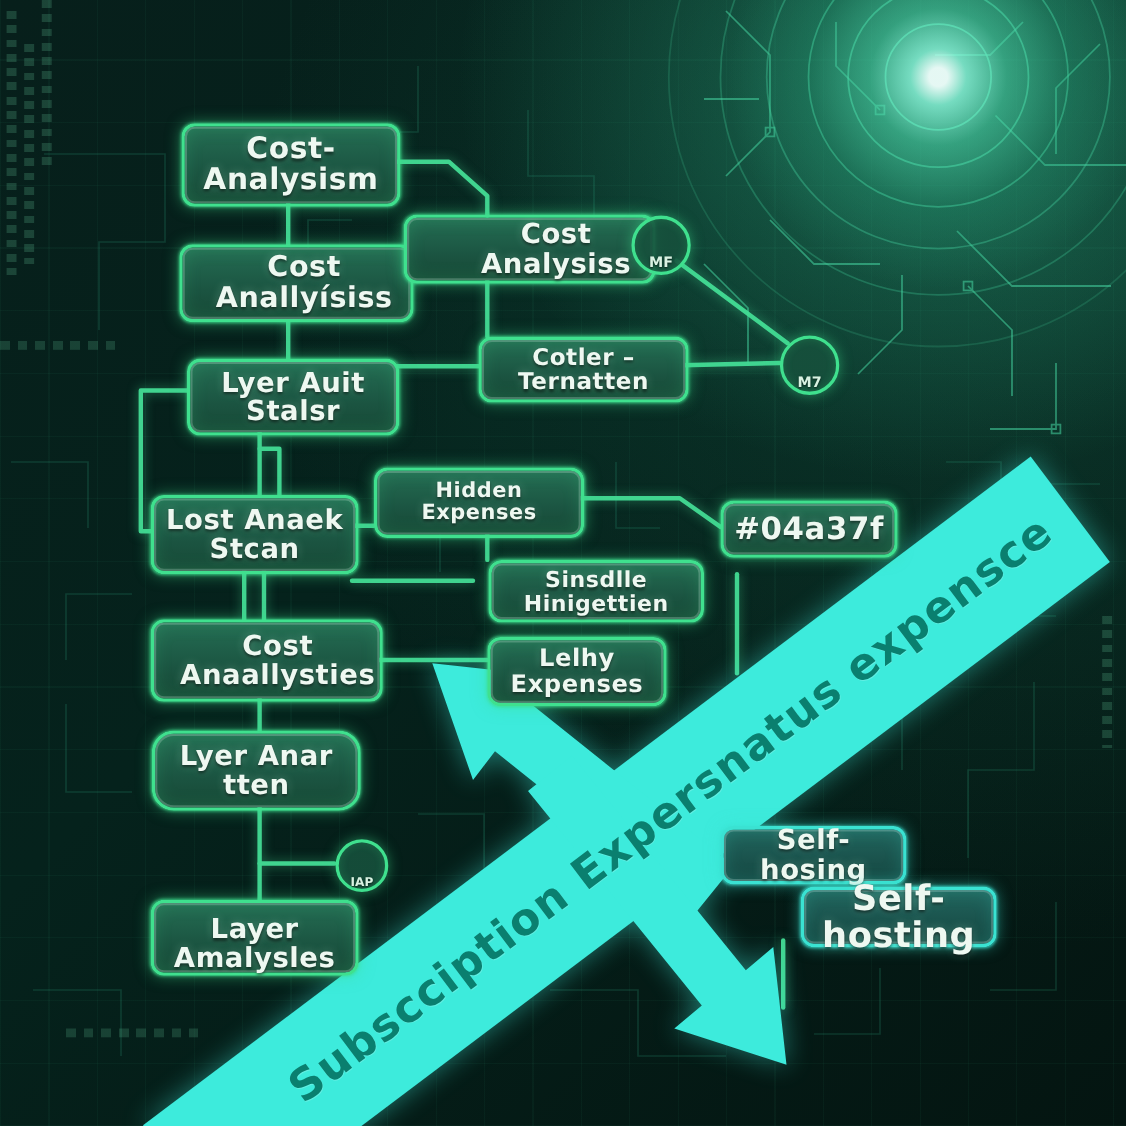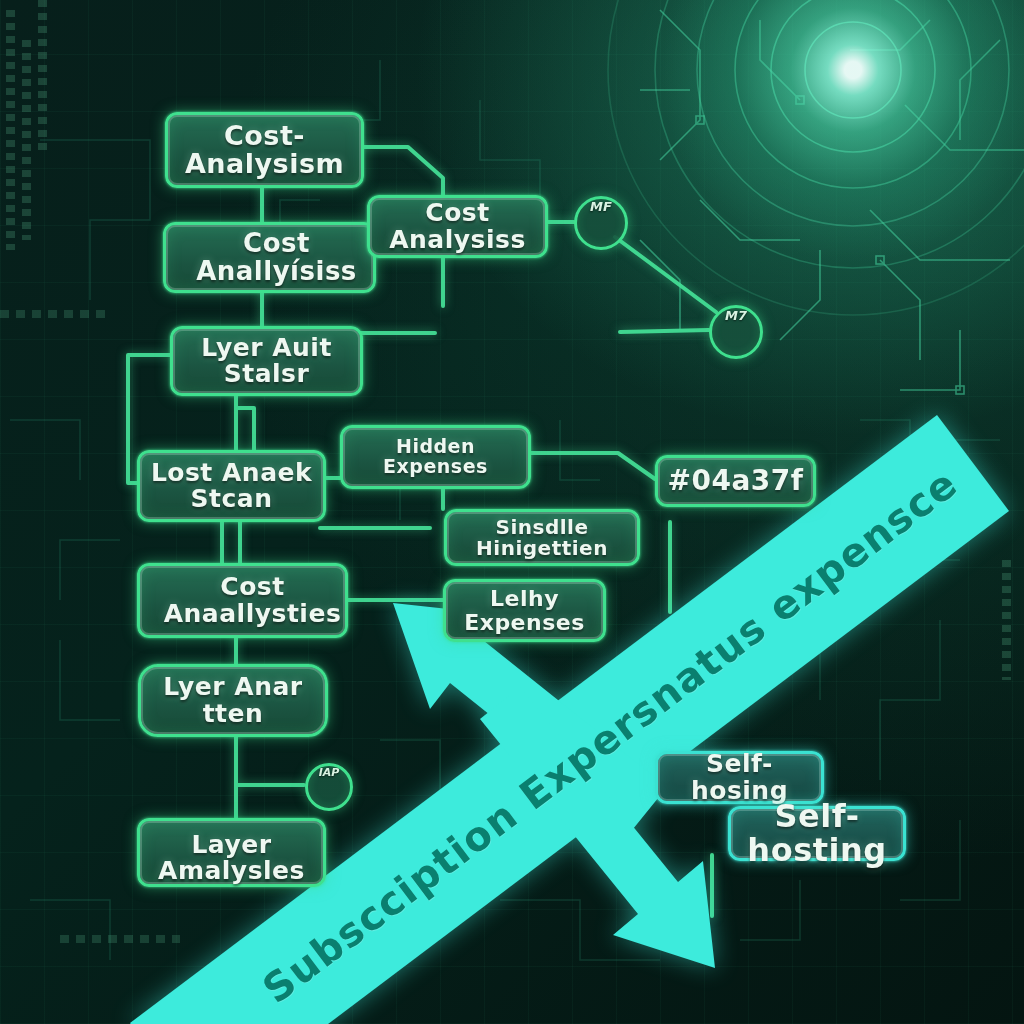--- a/index.html
+++ b/index.html
@@ -45,22 +45,22 @@
   .node.cyan{
     border-color:#3ae2d2;
     background:linear-gradient(180deg,#21655d 0%,#1a524c 60%,#154741 100%);
     box-shadow:0 0 14px rgba(58,226,210,.55), 0 0 3px rgba(58,226,210,.9),
                inset 0 0 0 2px rgba(230,255,252,.22), inset 0 0 16px rgba(58,226,210,.22);
   }
   .badge{
     position:absolute;border-radius:50%;border:3px solid #3fe08e;
     background:radial-gradient(circle,rgba(22,80,60,.9) 0 55%,rgba(14,56,42,.9) 100%);
     box-shadow:0 0 12px rgba(62,224,142,.5), inset 0 0 8px rgba(62,224,142,.3);
-    display:flex;align-items:flex-start;justify-content:center;
-    color:#d9f2e2;font-weight:bold;text-shadow:0 1px 2px rgba(0,0,0,.6);font-style:italic;
+    display:flex;align-items:flex-end;justify-content:center;
+    color:#d9f2e2;font-weight:bold;text-shadow:0 1px 2px rgba(0,0,0,.6);
   }
   .banner-text{
     position:absolute;left:180px;top:690px;width:860px;height:92px;line-height:92px;
     text-align:center;transform:rotate(-37deg);transform-origin:center;
     font-size:40px;font-weight:bold;color:#0a7f6f;letter-spacing:1.5px;white-space:nowrap;
     text-shadow:0 1px 0 rgba(255,255,255,.18);
   }
   .wires{filter:drop-shadow(0 0 5px rgba(68,221,149,.55));}
   .cyanlayer{filter:drop-shadow(0 0 12px rgba(61,235,220,.45));}
 </style>
@@ -167,22 +167,25 @@
   </svg>
 
   <div class="banner-text">Subscciption Expersnatus expensce</div>
 
   <div class="node" style="left:165px;top:112px;width:193px;height:70px;font-size:27px;">
     <span>Cost-Analysism</span>
     </div>
   <div class="node" style="left:163px;top:222px;width:193px;height:65px;font-size:26px;padding-left:14px;">
     <span>Cost Anallyísiss</span>
     </div>
-  <div class="node" style="left:367px;top:195px;width:175px;height:57px;font-size:25px;">
+  <div class="node" style="left:367px;top:195px;width:175px;height:57px;font-size:25px;padding-left:48px;">
     <span>Cost Analysiss</span>
+    </div>
+  <div class="node" style="left:435px;top:306px;width:185px;height:54px;font-size:21px;">
+    <span>Cotler – Ternatten</span>
     </div>
   <div class="node" style="left:170px;top:326px;width:187px;height:64px;font-size:25px;">
     <span>Lyer Auit Stalsr</span>
     </div>
   <div class="node" style="left:340px;top:425px;width:185px;height:58px;font-size:19px;">
     <span>Hidden Expenses</span>
     </div>
   <div class="node" style="left:137px;top:450px;width:183px;height:66px;font-size:25px;">
     <span>Lost Anaek Stcan</span>
     </div>

